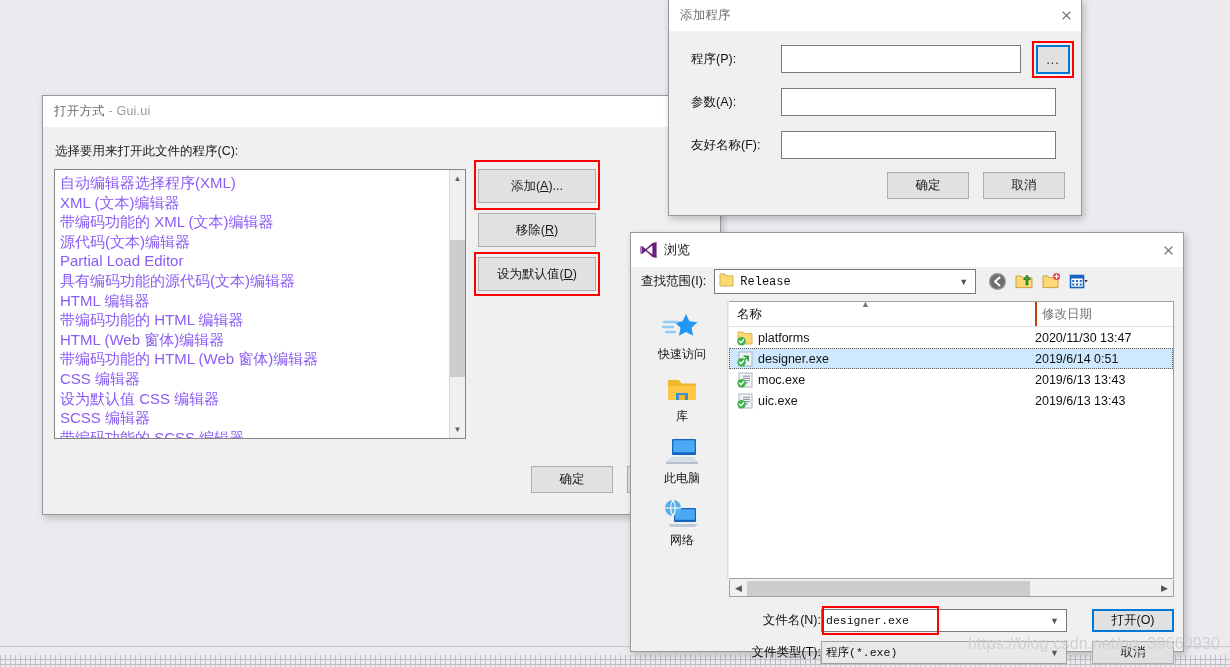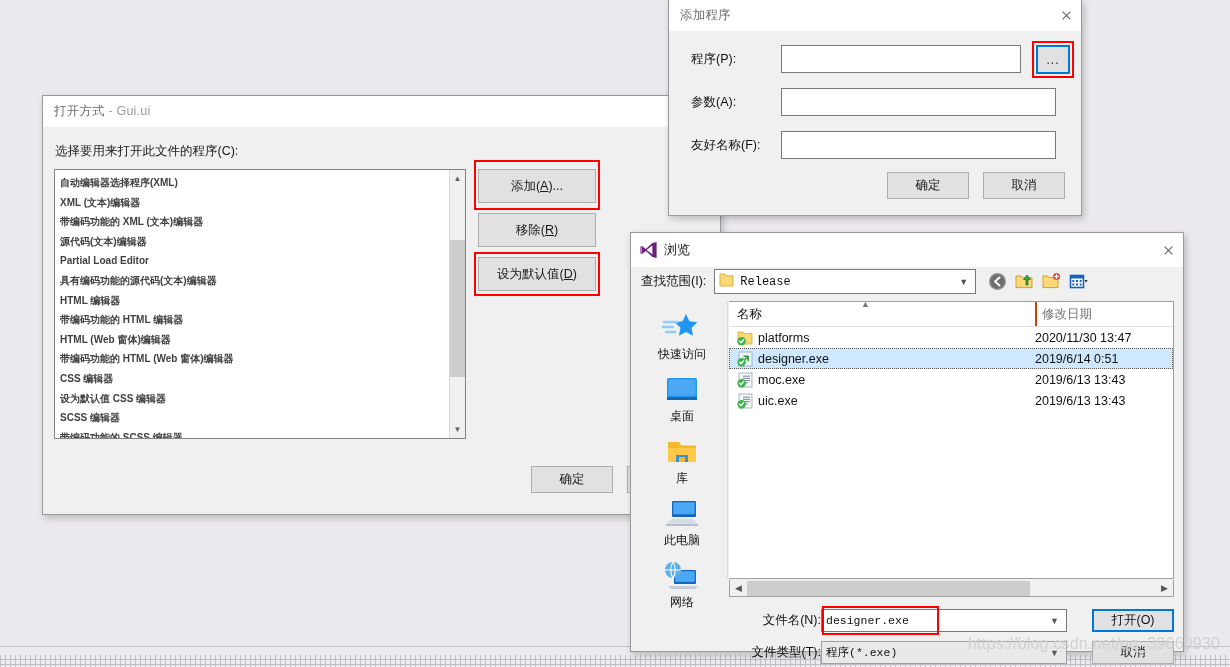--- a/index.html
+++ b/index.html
@@ -85,22 +85,22 @@
   #openwith .prompt {
     position: absolute; left: 12px; top: 47px; font-size: 12.5px; color: #1a1a1a;
   }
   #openwith .listbox {
     position: absolute; left: 11px; top: 73px; width: 412px; height: 270px;
     background: #fff; border: 1px solid #848484; box-sizing: border-box;
     overflow: hidden;
   }
   #openwith .listbox .items { padding: 3px 0 0 3px; }
   #openwith .li {
-    font-size: 10px; color: #404040; line-height: 19.6px; height: 19.6px;
-    white-space: nowrap; padding-left: 2px; font-weight: bold;
+    font-size: 15px; color: #8b5cf6; line-height: 19.6px; height: 19.6px;
+    white-space: nowrap; padding-left: 2px;
   }
   #openwith .scroll {
     position: absolute; right: 0; top: 0; width: 16px; height: 100%;
     background: #f0f0f0; border-left: 1px solid #d8d8d8; box-sizing: border-box;
   }
   #openwith .scroll .arr {
     height: 17px; display: flex; align-items: center; justify-content: center;
     color: #606060; font-size: 8px; background: #f0f0f0;
   }
   #openwith .scroll .arr.bot { position: absolute; bottom: 0; left:0; right:0; }
@@ -402,30 +402,20 @@
 
     <div class="places" id="br-places">
         <div class="place">
           <span>
             <svg width="40" height="32" viewBox="0 0 40 32">
               <path d="M24 2l3.4 7.3 8 1-5.9 5.5 1.6 7.9L24 20l-7.1 3.7 1.6-7.9-5.9-5.5 8-1z" fill="#2196f3"></path>
               <path d="M2 10h13M0 15h11M4 20h9" stroke="#8ecdf8" stroke-width="2.4" stroke-linecap="round"></path>
             </svg>
           </span>
           <span class="plbl">快速访问</span>
-        </div>
-        <div class="place">
-          <span>
-            <svg width="40" height="32" viewBox="0 0 40 32">
-              <rect x="5" y="4" width="30" height="21" rx="1.5" fill="#2196f3"></rect>
-              <rect x="6.5" y="5.5" width="27" height="16" fill="#4aa8f5"></rect>
-              <rect x="5" y="23" width="30" height="3" fill="#1769aa"></rect>
-            </svg>
-          </span>
-          <span class="plbl">桌面</span>
         </div>
         <div class="place">
           <span>
             <svg width="40" height="32" viewBox="0 0 40 32">
               <path d="M6 6h11l2.4 3.4H34V26H6z" fill="#f1b82d"></path>
               <rect x="6" y="12" width="28" height="14" fill="#ffc846"></rect>
               <path d="M14 26v-7h12v7z" fill="#3d8fd1"></path>
               <rect x="17" y="21" width="6" height="5" fill="#f1b82d"></rect>
             </svg>
           </span>

